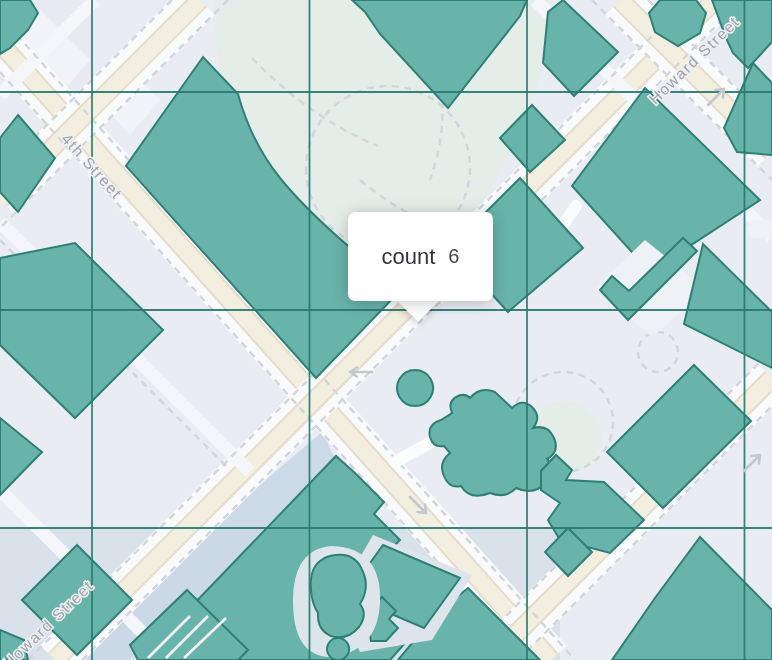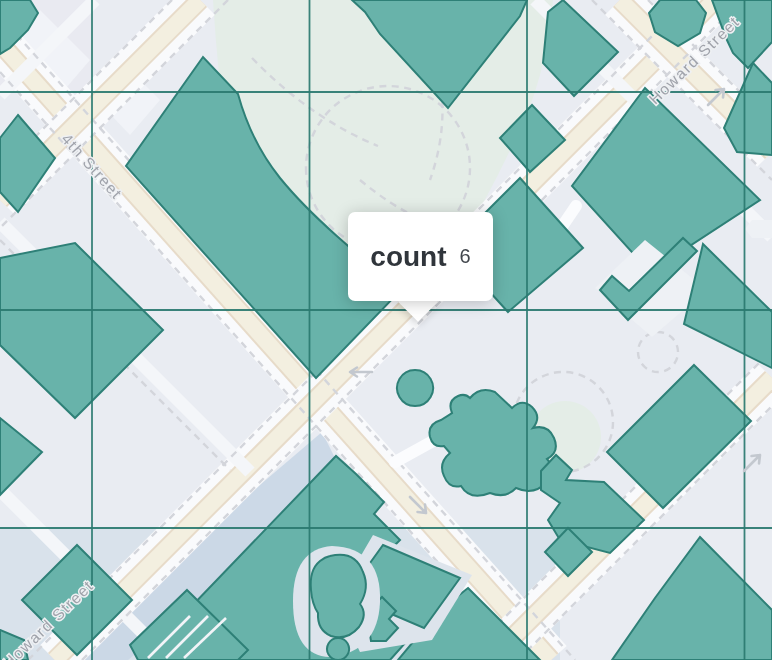--- a/index.html
+++ b/index.html
@@ -20,21 +20,21 @@
   .tooltip-caret{
     position:absolute;width:28px;height:28px;background:#ffffff;
     transform:rotate(45deg);
     box-shadow:2px 2px 8px rgba(0,0,0,.18);
   }
   .tooltip-box{
     position:absolute;background:#ffffff;border-radius:7px;
     box-shadow:0 2px 16px rgba(0,0,0,.22);
     display:flex;align-items:center;justify-content:center;gap:13px;
   }
-  .tooltip-box .tt-label{font-weight:700;font-size:28px;color:#30353b;}
+  .tooltip-box .tt-label{font-weight:400;font-size:22px;color:#30353b;}
   .tooltip-box .tt-value{font-weight:400;font-size:20px;color:#42474d;}
 </style>
 </head>
 <body>
 
 <div class="stage">
   <svg id="map-svg" width="772" height="660" viewBox="0 0 772 660" xmlns="http://www.w3.org/2000/svg">
       <rect x="0" y="0" width="772" height="660" fill="#e9ecf2"></rect>
       <path d="M0,0 L92,0 L92,92 L0,92 Z" fill="#e9eaf1" opacity="0.55"></path>
       <path d="M0,528 L560,528 L560,660 L0,660 Z" fill="#d6e0ea" opacity="0.85"></path>

